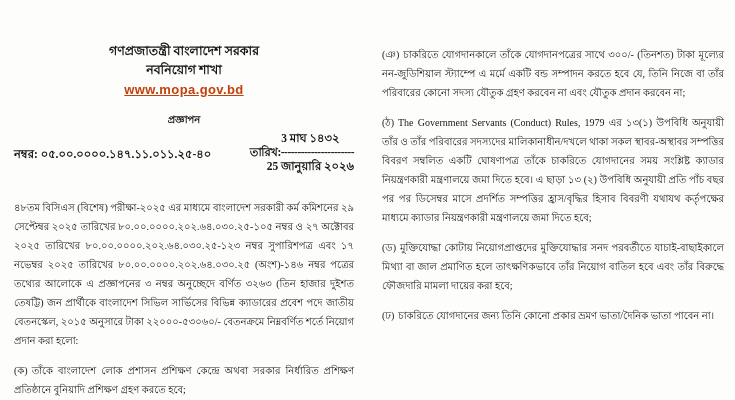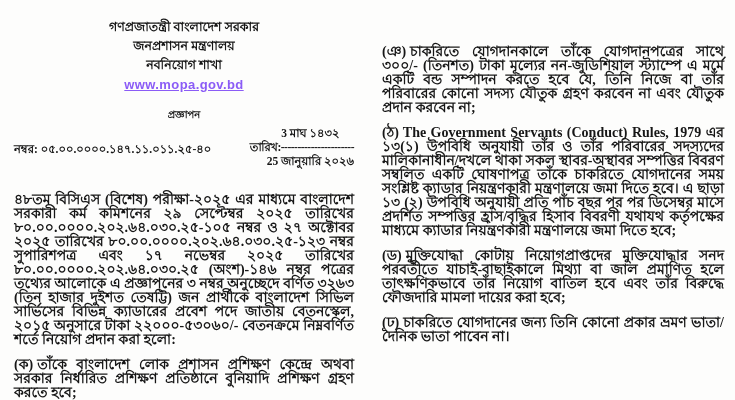--- a/index.html
+++ b/index.html
@@ -14,32 +14,32 @@
     height: 400px;
     background: #fdfdfc;
     overflow: hidden;
     color: #161616;
   }
   .col { position: absolute; top: 0; }
   .col-left  { left: 14px;  width: 340px; }
   .col-right { left: 382px; width: 342px; padding-top: 45px; }
 
   .letterhead {
-    margin-top: 18px;
+    margin-top: 42px;
     text-align: center;
     font-weight: bold;
     font-size: 12.5px;
     line-height: 19px;
   }
   .website-link {
     display: inline-block;
     font-weight: bold;
     font-size: 13px;
     letter-spacing: 0.4px;
-    color: #8b5cf6;
+    color: #c2410c;
     text-decoration: underline;
     cursor: pointer;
     font-family: "Liberation Sans", "DejaVu Sans", sans-serif;
   }
   .doc-type {
     margin-top: 12px;
     text-align: center;
     font-weight: bold;
     font-size: 10px;
   }
@@ -51,39 +51,37 @@
     font-weight: bold;
     font-size: 11.5px;
     line-height: 14px;
   }
   .memo-line { padding-top: 16px; white-space: nowrap; }
   .date-block { text-align: right; }
   .date-bn, .date-en { text-align: center; padding-left: 34px; }
   .date-line { white-space: nowrap; letter-spacing: -0.5px; }
 
   .para {
-    font-size: 14px;
-    line-height: 14px;
+    font-size: 10px;
+    line-height: 19px;
     text-align: justify;
     margin-top: 11px;
-    font-weight: bold;
   }
   .intro { margin-top: 25px; }
   .clause-label { padding-right: 4px; }
 </style>
 </head>
 <body>
 
 <div class="page">
 
   <div class="col col-left">
 
     <div class="letterhead">
       <div>গণপ্রজাতন্ত্রী বাংলাদেশ সরকার</div>
-      <div>জনপ্রশাসন মন্ত্রণালয়</div>
       <div>নবনিয়োগ শাখা</div>
       <div>
         <a class="website-link">www.mopa.gov.bd</a>
       </div>
     </div>
 
     <div class="doc-type">প্রজ্ঞাপন</div>
 
     <div class="meta-row">
       <div class="memo-line">

